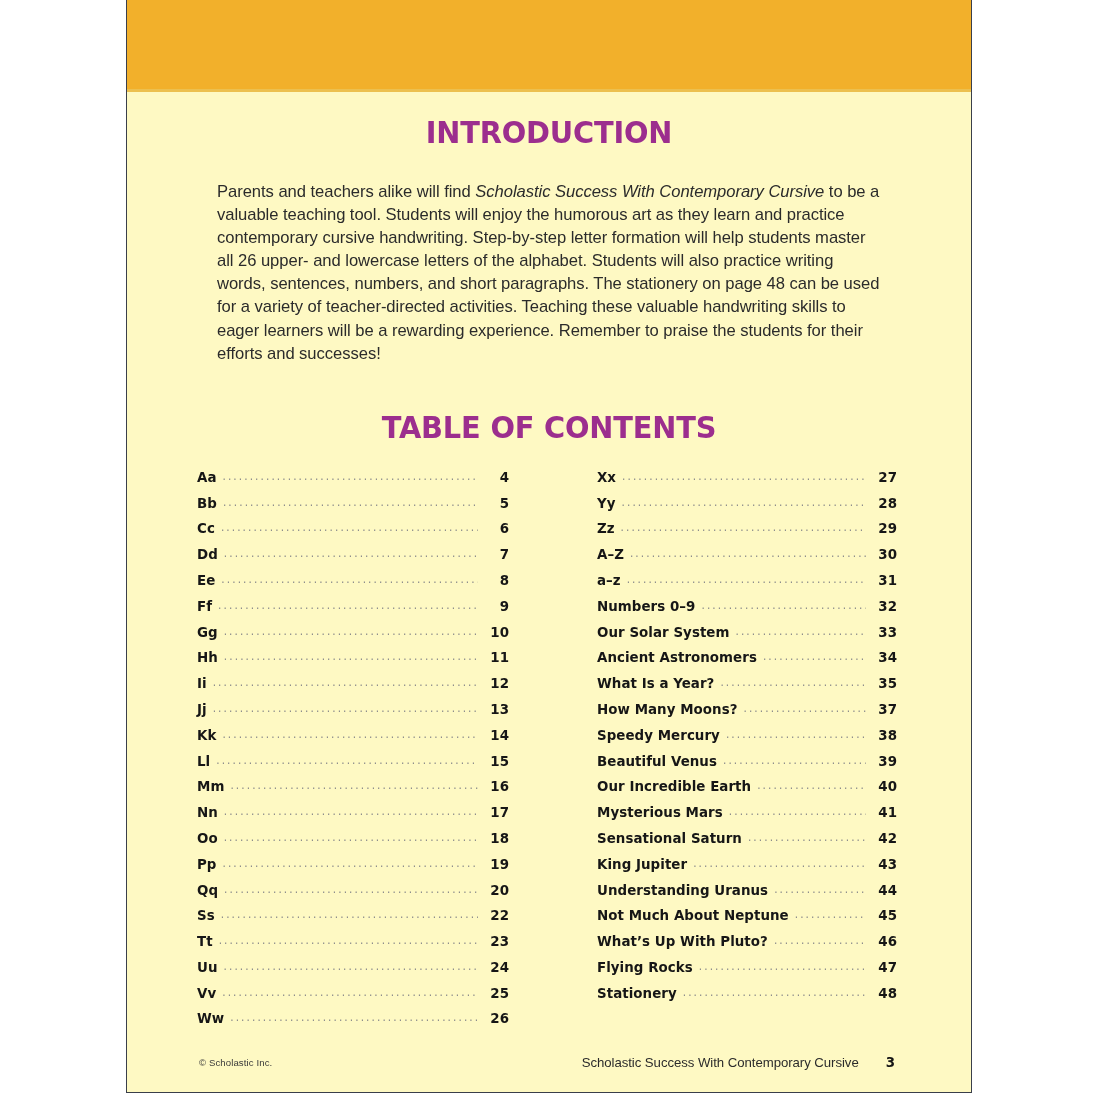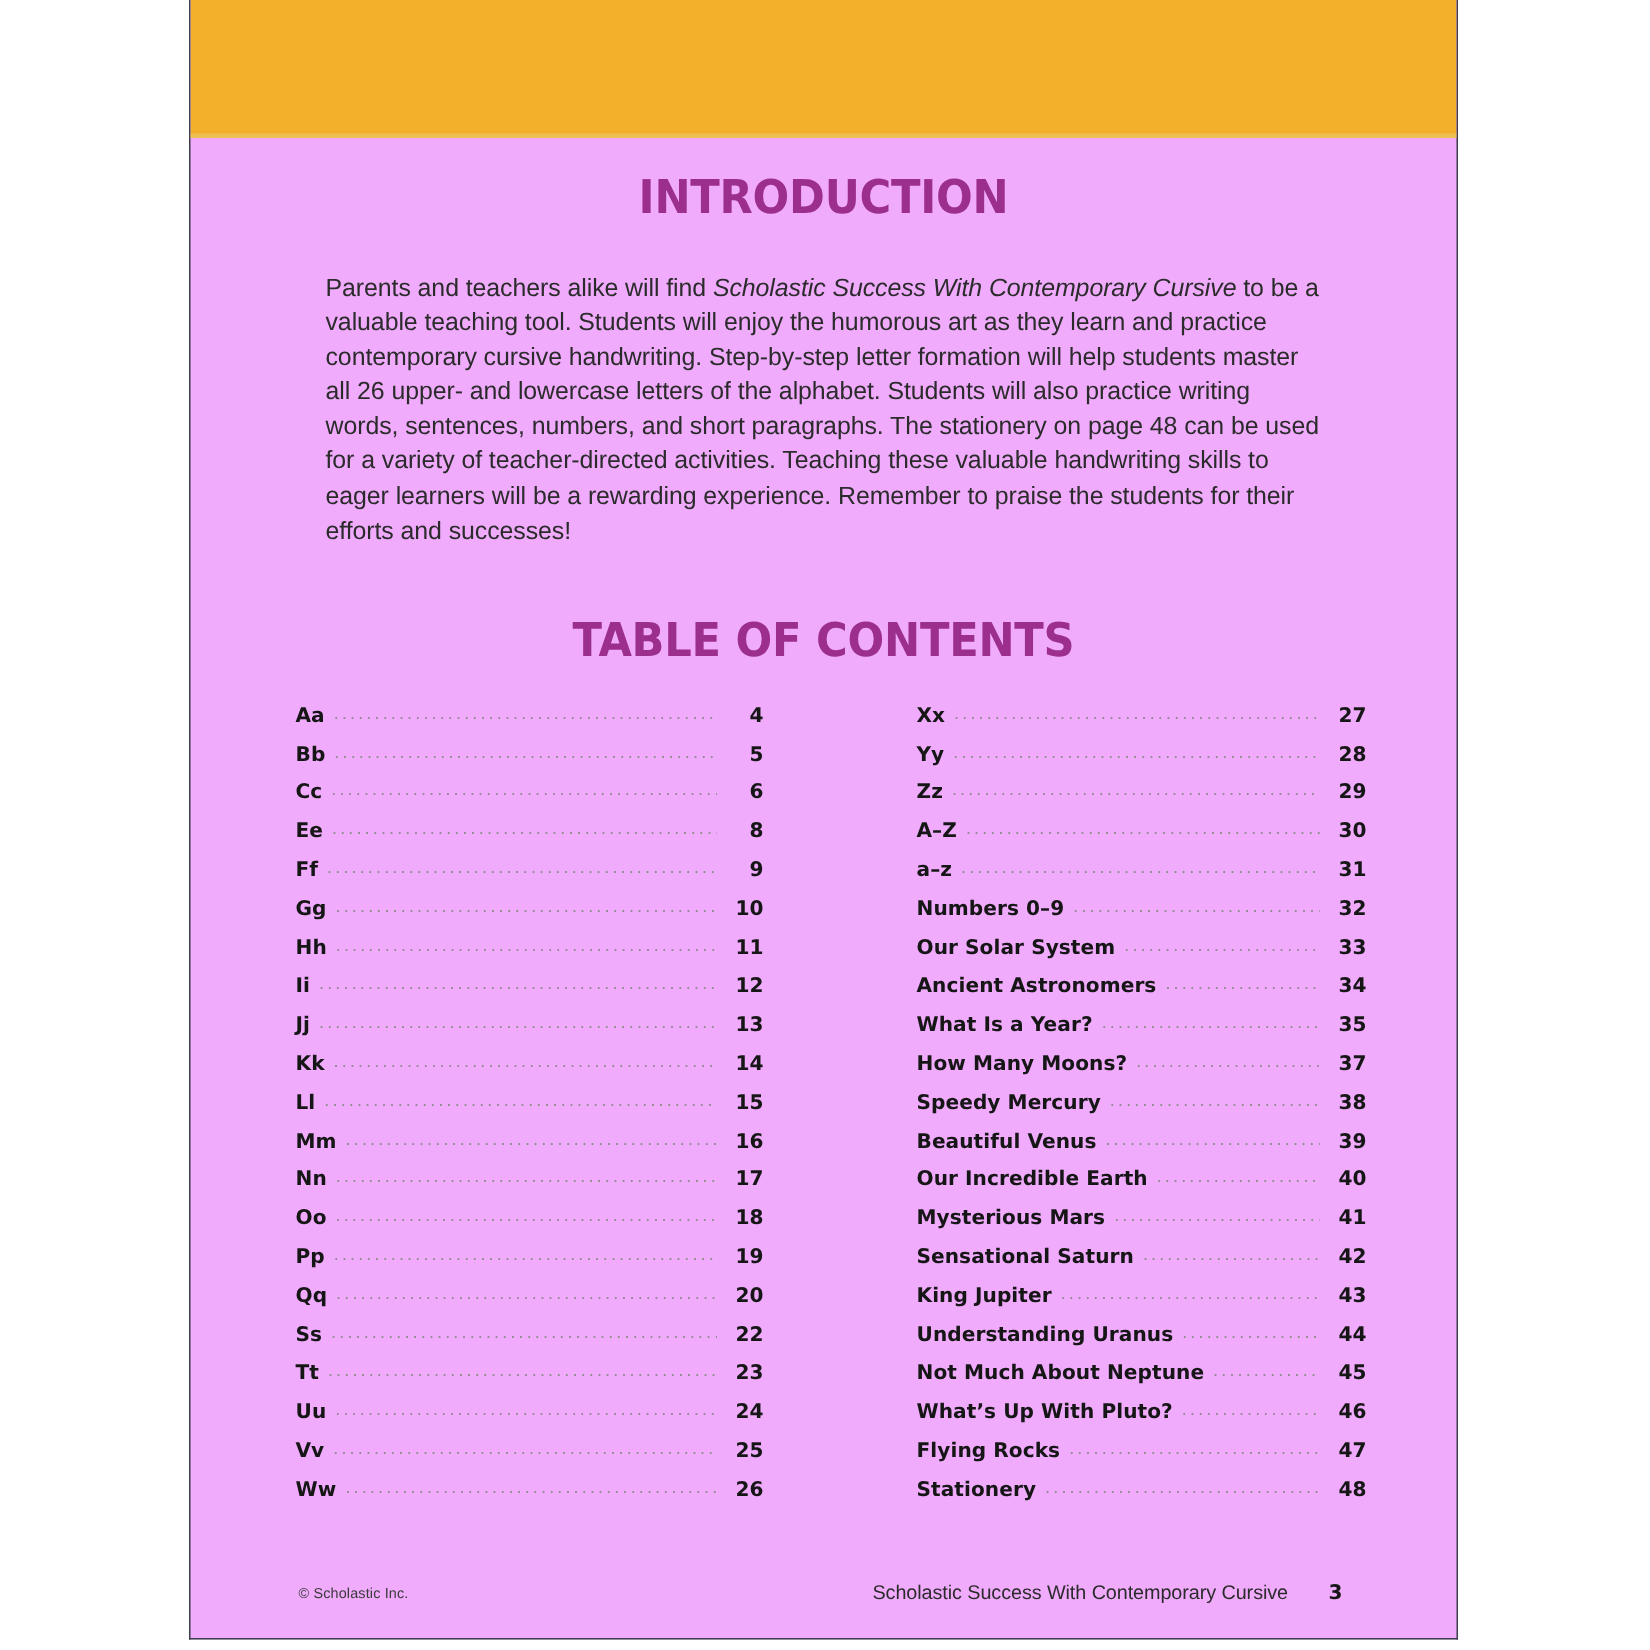--- a/index.html
+++ b/index.html
@@ -14,21 +14,21 @@
     -webkit-font-smoothing: antialiased;
   }
 
   
   .page {
     position: absolute;
     left: 126px;
     top: 0px;
     width: 846px;
     height: 1093px;
-    background: #f0abfc;
+    background: #fef9c3;
     border-left: 1.4px solid #3a3f4b;
     border-right: 1.4px solid #3a3f4b;
     border-bottom: 1.4px solid #3a3f4b;
     box-sizing: border-box;
     overflow: hidden;
   }
 
   
   .header-band {
     position: absolute;
@@ -87,21 +87,21 @@
     letter-spacing: -0.05px;
   }
   .intro-para .bookname {
     font-style: italic;
   }
 
   
   .toc {
     display: flex;
     padding: 20px 0 0 0;
-    gap: 16px;
+    gap: 2px;
   }
   .toc-col {
     box-sizing: border-box;
   }
   .toc-col-left {
     width: 396px;
     padding-left: 70px;
     padding-right: 14px;
   }
   .toc-col-right {
@@ -214,20 +214,25 @@
             <span class="toc-title">Bb</span>
             <span class="toc-dots"></span>
             <span class="toc-page">5</span>
           </div>
           <div class="toc-row">
             <span class="toc-title">Cc</span>
             <span class="toc-dots"></span>
             <span class="toc-page">6</span>
           </div>
           <div class="toc-row">
+            <span class="toc-title">Dd</span>
+            <span class="toc-dots"></span>
+            <span class="toc-page">7</span>
+          </div>
+          <div class="toc-row">
             <span class="toc-title">Ee</span>
             <span class="toc-dots"></span>
             <span class="toc-page">8</span>
           </div>
           <div class="toc-row">
             <span class="toc-title">Ff</span>
             <span class="toc-dots"></span>
             <span class="toc-page">9</span>
           </div>
           <div class="toc-row">

